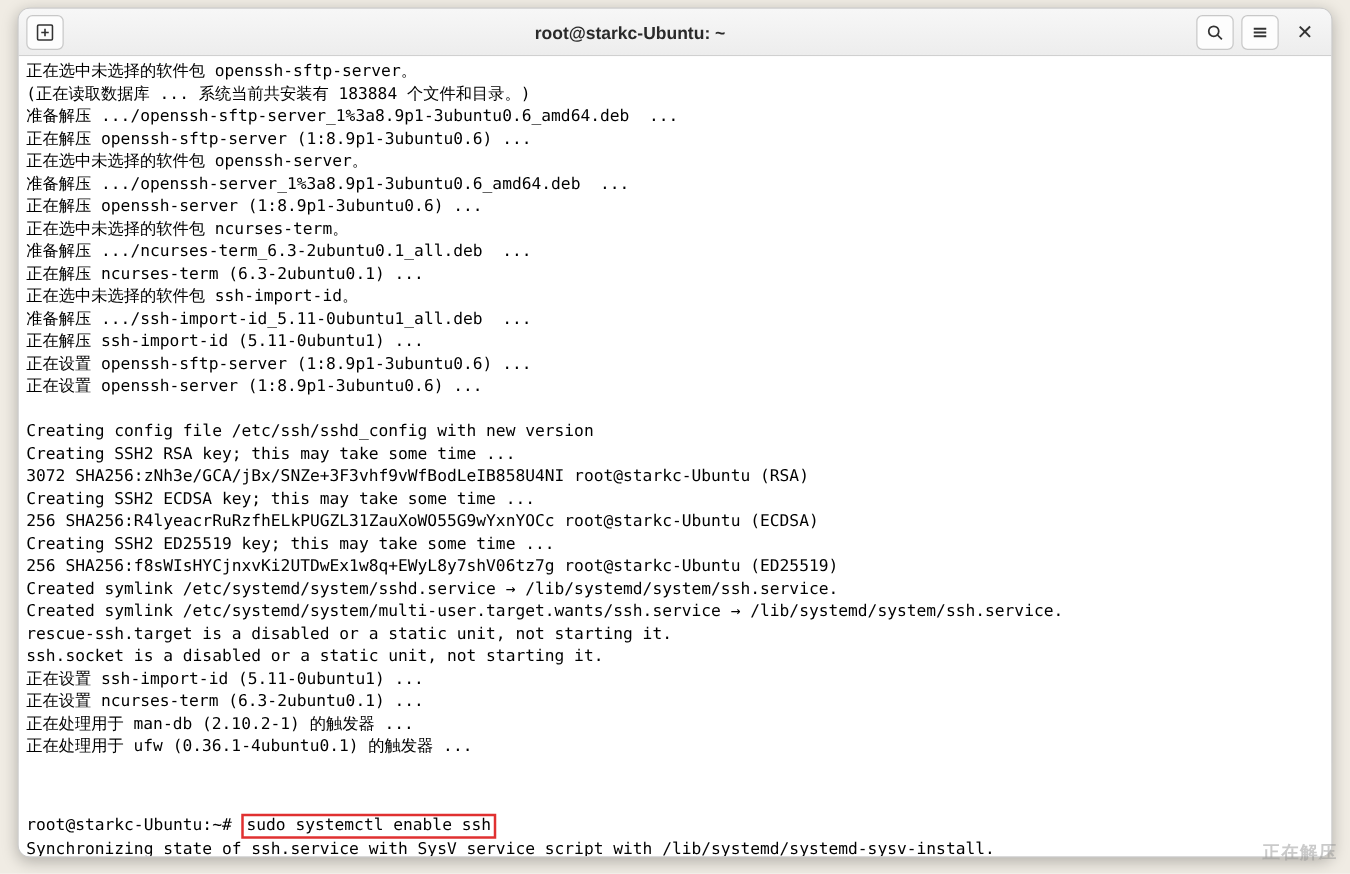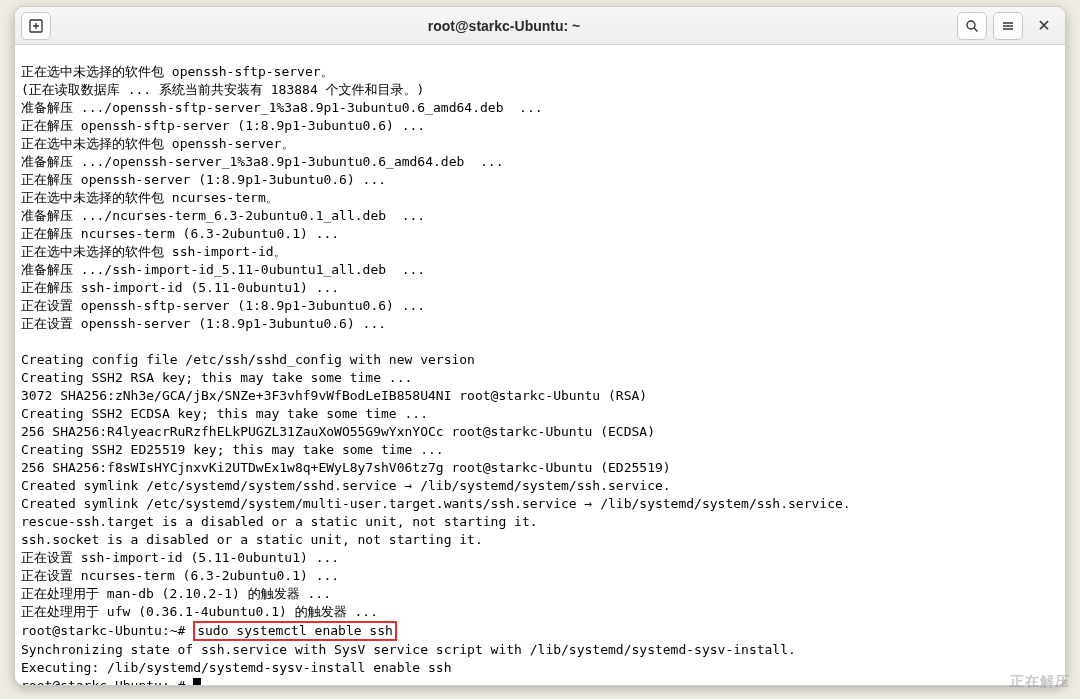--- a/index.html
+++ b/index.html
@@ -64,30 +64,31 @@
     color: #333;
     cursor: pointer;
   }
   .term {
     flex: 1;
     background: #ffffff;
     color: #000000;
     font-family: "DejaVu Sans Mono","Liberation Mono",monospace;
     font-size: 13px;
     line-height: 18px;
-    padding: 18px 6px;
+    padding: 4px 6px;
     white-space: pre;
     overflow: hidden;
     position: relative;
   }
   .hl {
     border: 2px solid #e03030;
     padding: 0 2px;
     display: inline-block;
     line-height: 16px;
+    margin-top: 44px;
   }
   .cursor {
     display: inline-block;
     width: 8px;
     height: 14px;
     background: #000;
     vertical-align: -2px;
   }
   .watermark {
     position: absolute;

